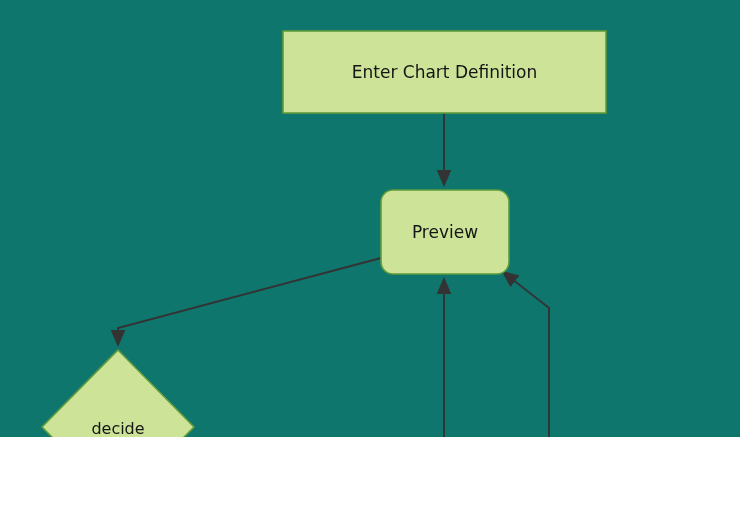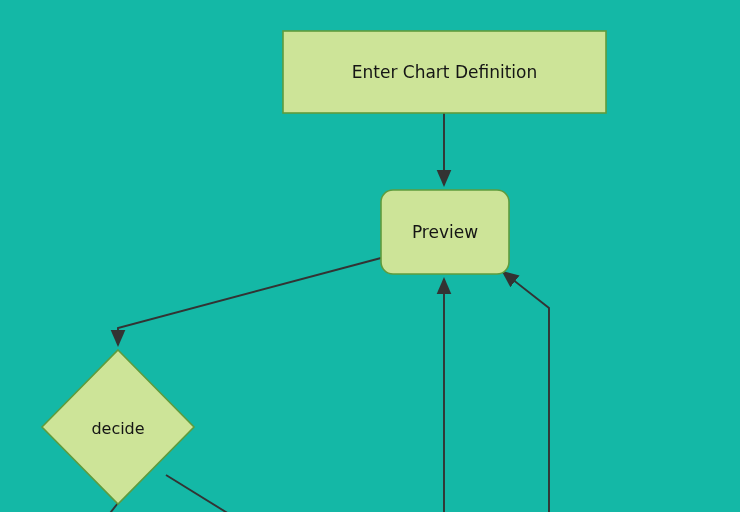--- a/index.html
+++ b/index.html
@@ -7,22 +7,22 @@
     margin: 0;
     padding: 0;
     background: #ffffff;
   }
   body {
     font-family: "DejaVu Sans", sans-serif;
   }
   #canvas {
     position: relative;
     width: 740px;
-    height: 512px;
-    background: #14b8a6;
+    height: 437px;
+    background: #0f766e;
     overflow: hidden;
   }
   #diagram-svg {
     position: absolute;
     left: 0;
     top: 0;
     width: 740px;
     height: 522px;
   }
   .node-shape {

